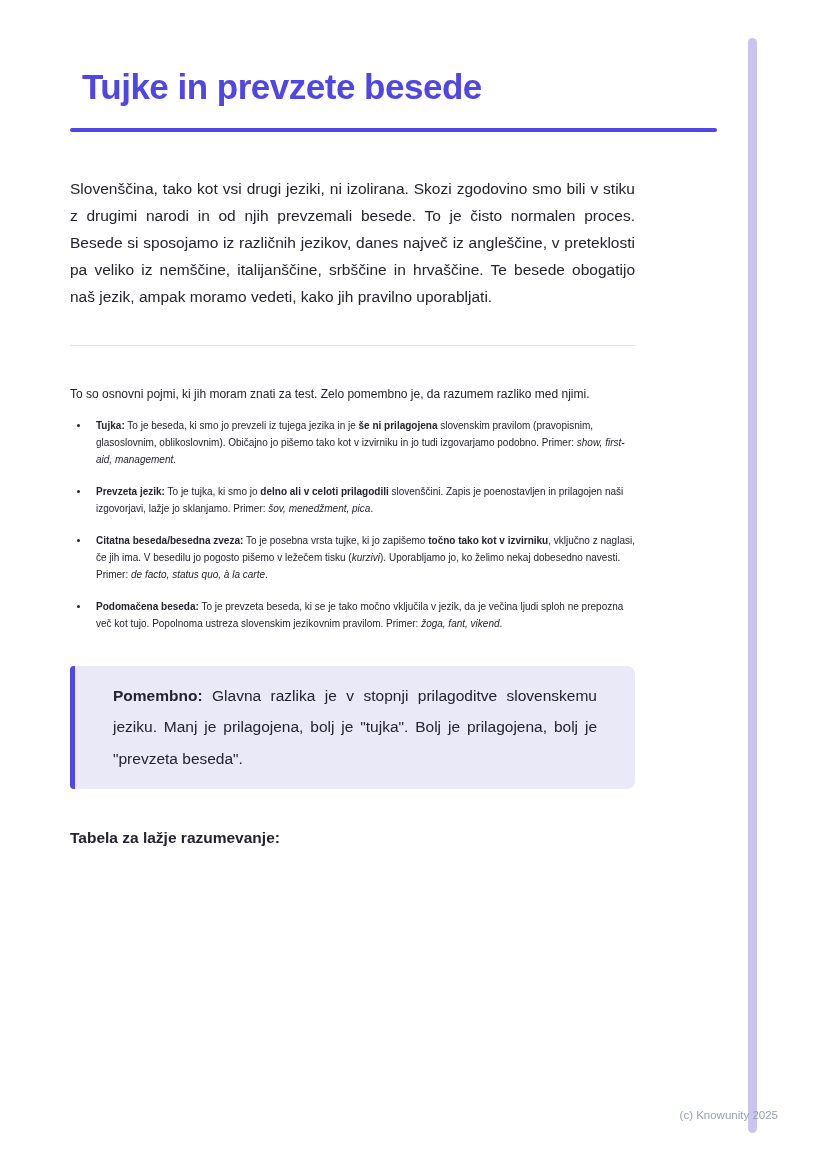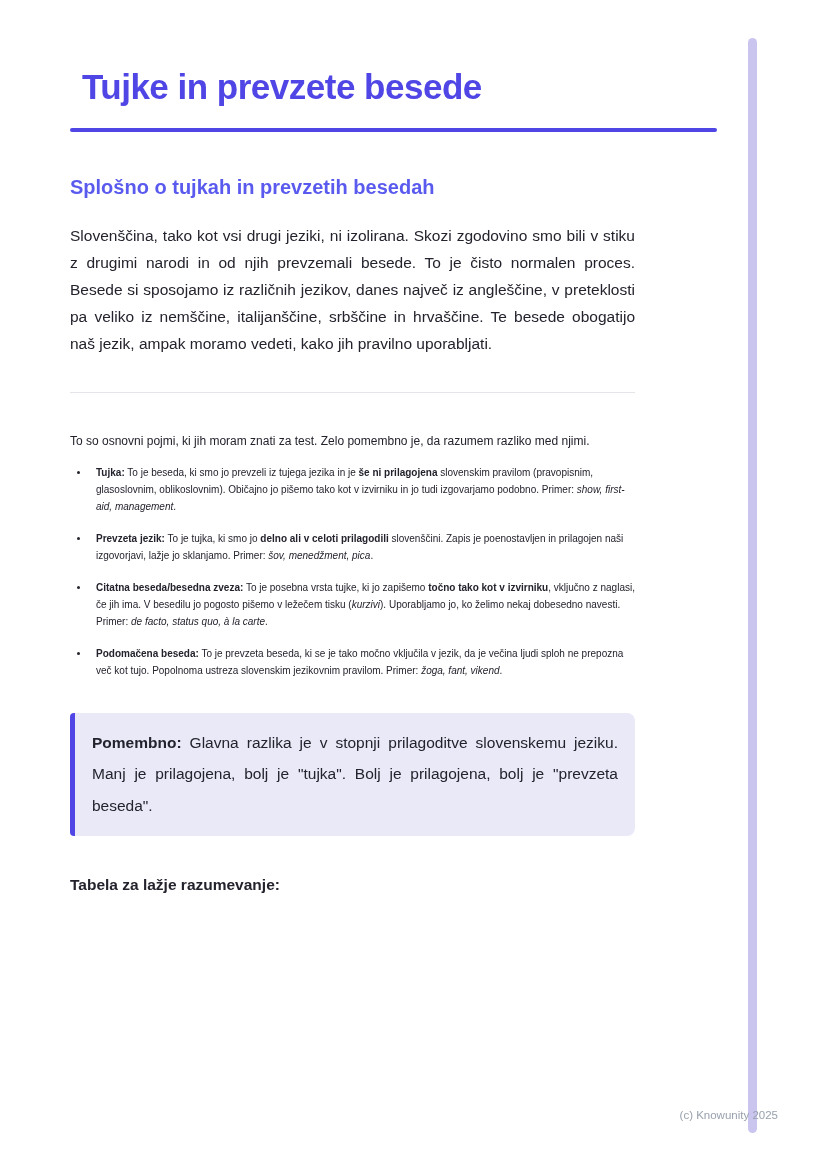--- a/index.html
+++ b/index.html
@@ -68,21 +68,21 @@
   ul.def-list li {
     font-size: 10px;
     line-height: 1.7;
     margin-bottom: 15px;
     padding-left: 6px;
   }
   .callout {
     background: var(--callout_bg, #e9e9f8);
     border-left: 5px solid var(--callout_border, #4f46e5);
     border-radius: 4px 8px 8px 4px;
-    padding: 14px 17px;
+    padding: 14px 38px;
     margin: 6px 0 40px 0;
   }
   .callout p {
     margin: 0;
     font-size: 15.5px;
     line-height: 2.05;
     text-align: justify;
   }
   p.table-label {
     margin: 0;
@@ -109,21 +109,20 @@
   }
 </style>
 </head>
 <body>
 
 <div class="page">
 
   <h1 class="doc-title">Tujke in prevzete besede</h1>
   <div class="title-rule"></div>
 
-  <h2 class="section-heading">Splošno o tujkah in prevzetih besedah</h2>
   <p class="body-par">Slovenščina, tako kot vsi drugi jeziki, ni izolirana. Skozi zgodovino smo bili v stiku z drugimi narodi in od njih prevzemali besede. To je čisto normalen proces. Besede si sposojamo iz različnih jezikov, danes največ iz angleščine, v preteklosti pa veliko iz nemščine, italijanščine, srbščine in hrvaščine. Te besede obogatijo naš jezik, ampak moramo vedeti, kako jih pravilno uporabljati.</p>
 
   <hr class="section-divider">
 
   <p class="intro-par">To so osnovni pojmi, ki jih moram znati za test. Zelo pomembno je, da razumem razliko med njimi.</p>
 
   <ul class="def-list">
     <li><span style="font-weight: 700;">Tujka:</span><span> To je beseda, ki smo jo prevzeli iz tujega jezika in je </span><span style="font-weight: 700;">še ni prilagojena</span><span> slovenskim pravilom (pravopisnim, glasoslovnim, oblikoslovnim). Običajno jo pišemo tako kot v izvirniku in jo tudi izgovarjamo podobno. Primer: </span><span style="font-style: italic;">show, first-aid, management</span><span>.</span></li>
     <li><span style="font-weight: 700;">Prevzeta jezik:</span><span> To je tujka, ki smo jo </span><span style="font-weight: 700;">delno ali v celoti prilagodili</span><span> slovenščini. Zapis je poenostavljen in prilagojen naši izgovorjavi, lažje jo sklanjamo. Primer: </span><span style="font-style: italic;">šov, menedžment, pica</span><span>.</span></li>
     <li><span style="font-weight: 700;">Citatna beseda/besedna zveza:</span><span> To je posebna vrsta tujke, ki jo zapišemo </span><span style="font-weight: 700;">točno tako kot v izvirniku</span><span>, vključno z naglasi, če jih ima. V besedilu jo pogosto pišemo v ležečem tisku (</span><span style="font-style: italic;">kurzivi</span><span>). Uporabljamo jo, ko želimo nekaj dobesedno navesti. Primer: </span><span style="font-style: italic;">de facto, status quo, à la carte</span><span>.</span></li>

